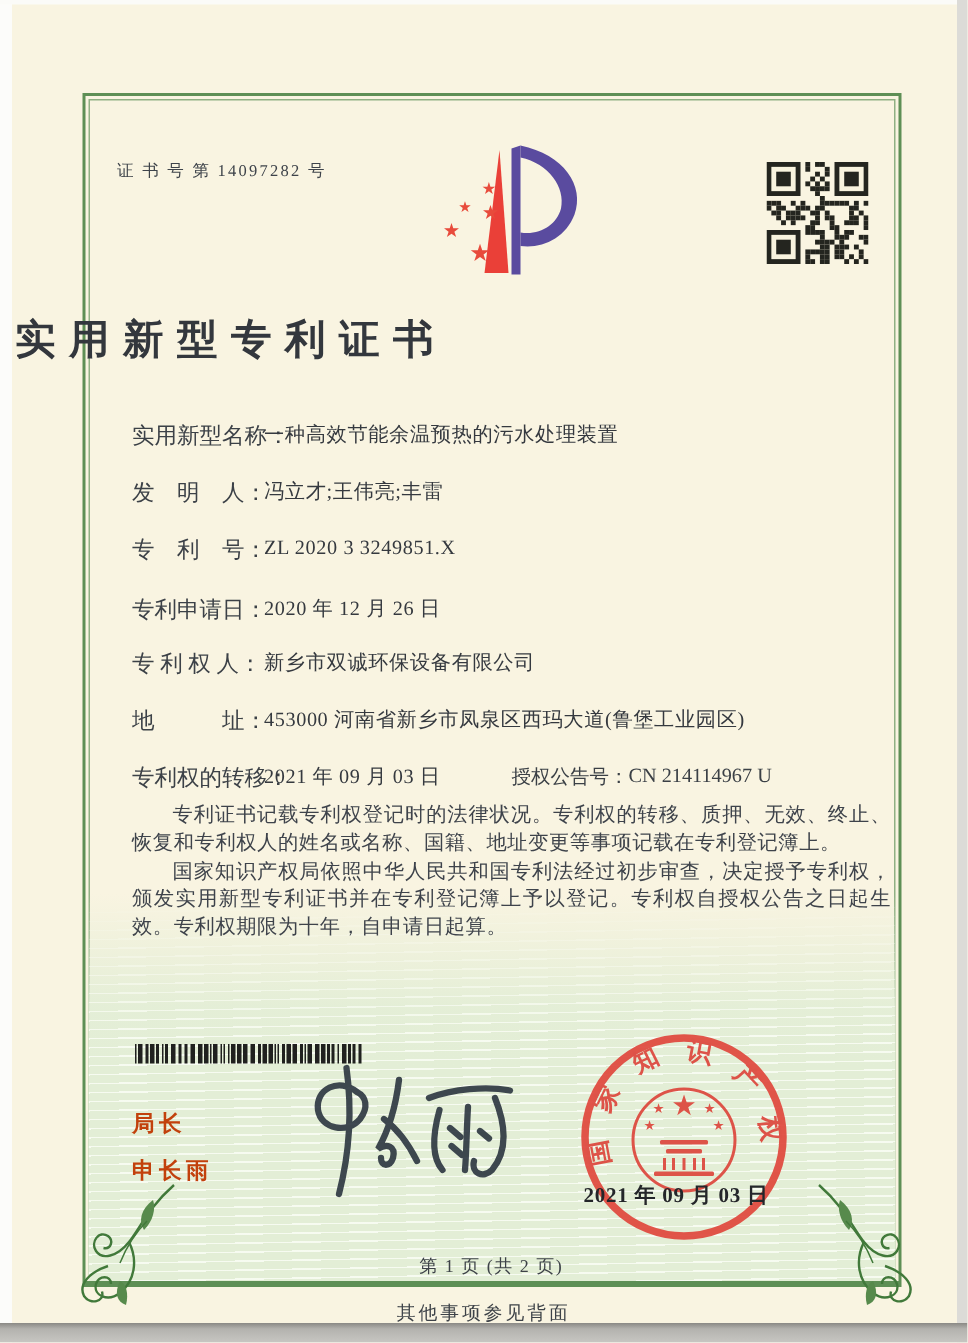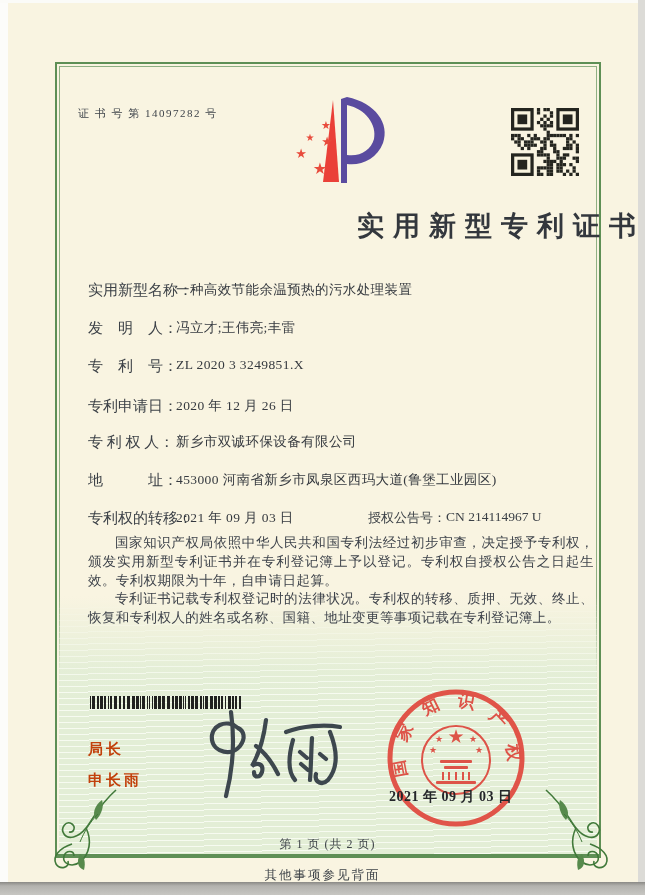--- a/index.html
+++ b/index.html
@@ -17,26 +17,26 @@
   
   .green-zone{position:absolute;left:59px;top:596px;width:538px;height:258px;
         background:linear-gradient(180deg,rgba(227,238,214,0) 0,rgba(227,238,214,.95) 75px,#e3eed6 115px);}
   .green-zone::after{content:'';position:absolute;inset:0;
         background:repeating-linear-gradient(179deg,rgba(253,255,249,.75) 0 1px,rgba(0,0,0,0) 1px 6px);
         -webkit-mask:linear-gradient(180deg,transparent,#000 95px);
         mask:linear-gradient(180deg,transparent,#000 95px);}
   .cert-no{position:absolute;left:78px;top:106px;font-size:11px;letter-spacing:1.5px;color:#3e434a;}
   .logo{position:absolute;left:286px;top:86px;width:110px;height:114px;}
   .qr{position:absolute;left:511px;top:108px;width:68px;height:68px;}
-  .title{position:absolute;left:0;top:208px;width:100%;text-align:right;padding-left:10px;box-sizing:border-box;
+  .title{position:absolute;left:0;top:208px;width:100%;text-align:left;padding-left:10px;box-sizing:border-box;
         font-size:27px;font-weight:bold;letter-spacing:9px;color:#33373d;}
   .field{position:absolute;left:88px;font-size:13.5px;display:flex;white-space:pre;}
   .field .lbl{width:88px;flex:0 0 88px;font-size:15px;color:#3c4147;}
   .field .val{letter-spacing:.4px;color:#35393f;}
-  .field2{position:absolute;left:368px;display:flex;white-space:pre;font-size:13.5px;text-align:right;}
+  .field2{position:absolute;left:341px;display:flex;white-space:pre;font-size:13.5px;text-align:right;}
   .field2 .lbl{font-size:13px;}
   .paras{position:absolute;left:88px;top:534px;width:506px;font-size:13.5px;line-height:18.8px;
         text-align:justify;color:#3e434b;letter-spacing:.4px;}
   .paras p{margin:0;text-indent:2em;}
   .barcode{position:absolute;left:90px;top:696px;height:13px;display:flex;align-items:stretch;}
   .barcode i{display:block;background:#20211f;}
   .signer{position:absolute;left:88px;font-family:"Liberation Sans","DejaVu Sans",sans-serif;
         font-size:15px;font-weight:bold;letter-spacing:3px;color:#c2410c;}
   .sig{position:absolute;left:198px;top:706px;width:155px;height:96px;}
   .seal{position:absolute;left:382px;top:684px;width:148px;height:148px;opacity:.92;}
@@ -242,22 +242,22 @@
   <div class="field" style="top:509px">
     <span class="lbl">专利权的转移：</span>
     <span class="val">2021 年 09 月 03 日</span>
   </div>
   <div class="field2" style="top:509px">
     <span class="lbl">授权公告号：</span>
     <span class="val">CN 214114967 U</span>
   </div>
 
   <div class="paras">
+    <p>专利证书记载专利权登记时的法律状况。专利权的转移、质押、无效、终止、恢复和专利权人的姓名或名称、国籍、地址变更等事项记载在专利登记簿上。</p>
     <p>国家知识产权局依照中华人民共和国专利法经过初步审查，决定授予专利权，颁发实用新型专利证书并在专利登记簿上予以登记。专利权自授权公告之日起生效。专利权期限为十年，自申请日起算。</p>
-    <p>专利证书记载专利权登记时的法律状况。专利权的转移、质押、无效、终止、恢复和专利权人的姓名或名称、国籍、地址变更等事项记载在专利登记簿上。</p>
   </div>
 
   <div class="barcode">
       <i style="width: 1px; margin-right: 1px;"></i>
       <i style="width: 3px; margin-right: 2px;"></i>
       <i style="width: 2px; margin-right: 1px;"></i>
       <i style="width: 3px; margin-right: 1px;"></i>
       <i style="width: 2px; margin-right: 2px;"></i>
       <i style="width: 1px; margin-right: 1px;"></i>
       <i style="width: 2px; margin-right: 2px;"></i>

